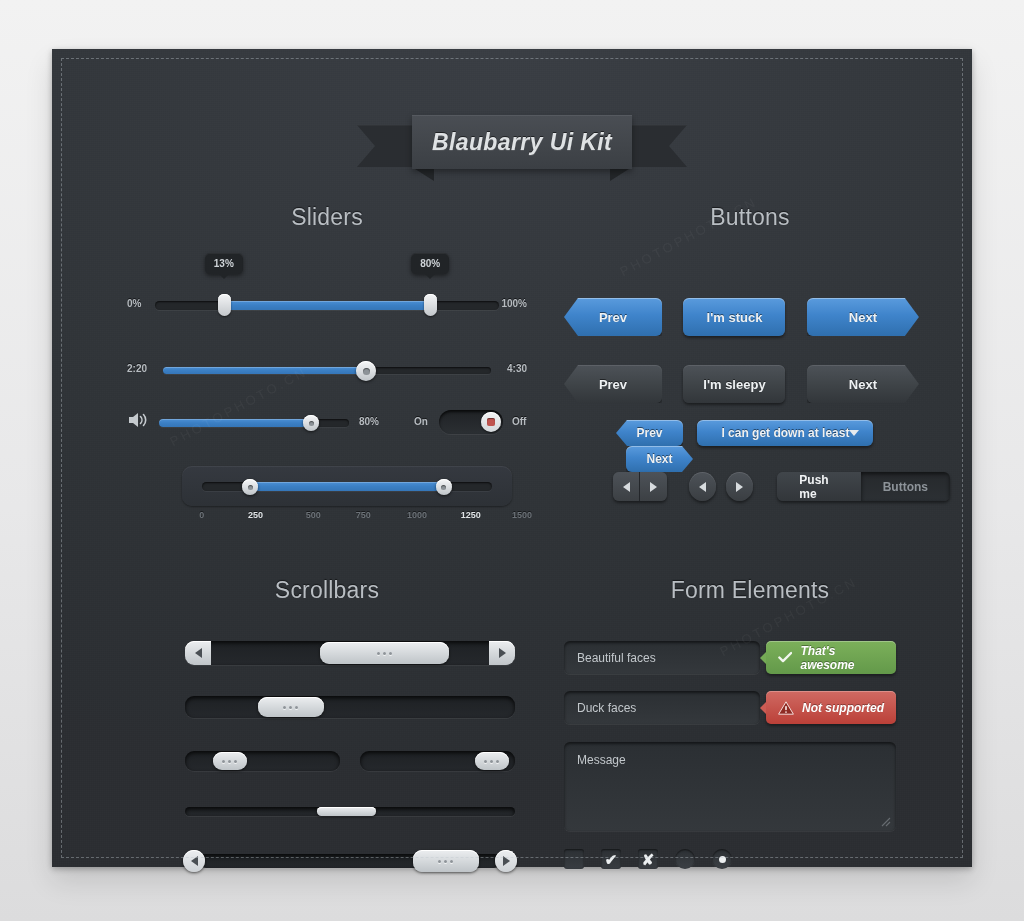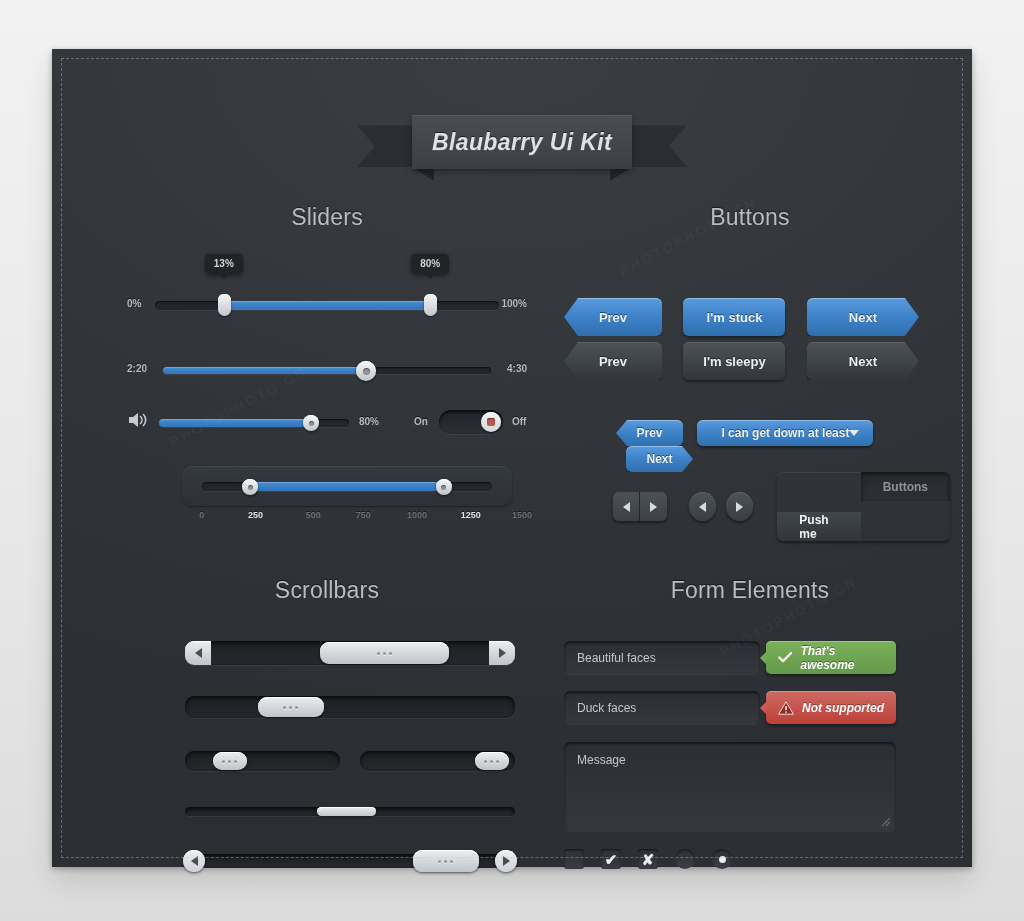--- a/index.html
+++ b/index.html
@@ -162,21 +162,21 @@
     background:linear-gradient(180deg,#4d5258 0%,#3a3e42 100%);
     box-shadow:inset 0 1px 0 rgba(255,255,255,.10),0 2px 3px rgba(0,0,0,.45);}
   .tri{width:0;height:0;}
   .tri.l{border-top:5px solid transparent;border-bottom:5px solid transparent;border-right:7px solid #d7dbde;}
   .tri.r{border-top:5px solid transparent;border-bottom:5px solid transparent;border-left:7px solid #d7dbde;}
 
   .pushgrp{display:inline-flex;border-radius:6px;overflow:hidden;
     box-shadow:0 2px 3px rgba(0,0,0,.45),inset 0 1px 0 rgba(255,255,255,.07);}
   .pushgrp .p{height:29px;display:flex;align-items:center;justify-content:center;
     font-weight:700;font-size:12px;padding:0 22px;}
-  .p.active{background:linear-gradient(180deg,#41464b 0%,#32363a 100%);color:#f1f3f5;margin-top:40px;}
+  .p.active{background:linear-gradient(180deg,#41464b 0%,#32363a 100%);color:#f1f3f5;}
   .p.pushed{background:linear-gradient(180deg,#26292c 0%,#2c3034 100%);color:#8d9399;
     box-shadow:inset 0 2px 4px rgba(0,0,0,.6);}
 
   .caret{width:0;height:0;border-left:5px solid transparent;border-right:5px solid transparent;
     border-top:6px solid #e6eaee;}
 
   
   .sb{position:absolute;}
   .sb-track{
     position:absolute;inset:0;border-radius:9px;background:linear-gradient(180deg,#1e2124 0%,#25282c 100%);
@@ -401,21 +401,21 @@
 
     <div class="col col-right">
       <h2 class="sec">Buttons</h2>
 
       <div style="position:absolute;left:14px;top:94px;">
         <div class="btn blue arrow-l" style="width:98px;height:38px;font-size:13px;">Prev</div>
         <div class="btn blue r6" style="width:102px;height:38px;font-size:13px;margin-left:17px;">I'm stuck</div>
         <div class="btn blue arrow-r" style="width:112px;height:38px;font-size:13px;margin-left:17px;">Next</div>
       </div>
 
-      <div style="position:absolute;left:14px;top:138px;">
+      <div style="position:absolute;left:14px;top:161px;">
         <div class="btn dark arrow-l" style="width:98px;height:38px;font-size:13px;">Prev</div>
         <div class="btn dark r6" style="width:102px;height:38px;font-size:13px;margin-left:17px;">I'm sleepy</div>
         <div class="btn dark arrow-r" style="width:112px;height:38px;font-size:13px;margin-left:17px;">Next</div>
       </div>
 
       <div style="position:absolute;left:66px;top:216px;">
         <div class="btn blue arrow-l sm" style="width:67px;height:26px;font-size:12px;">Prev</div>
         <div class="btn blue r6" style="width:176px;height:26px;font-size:12px;margin-left:10px;position:relative;">
           <span>I can get down at least</span>
           <span class="caret" style="position:absolute;right:14px;top:10px;"></span>

